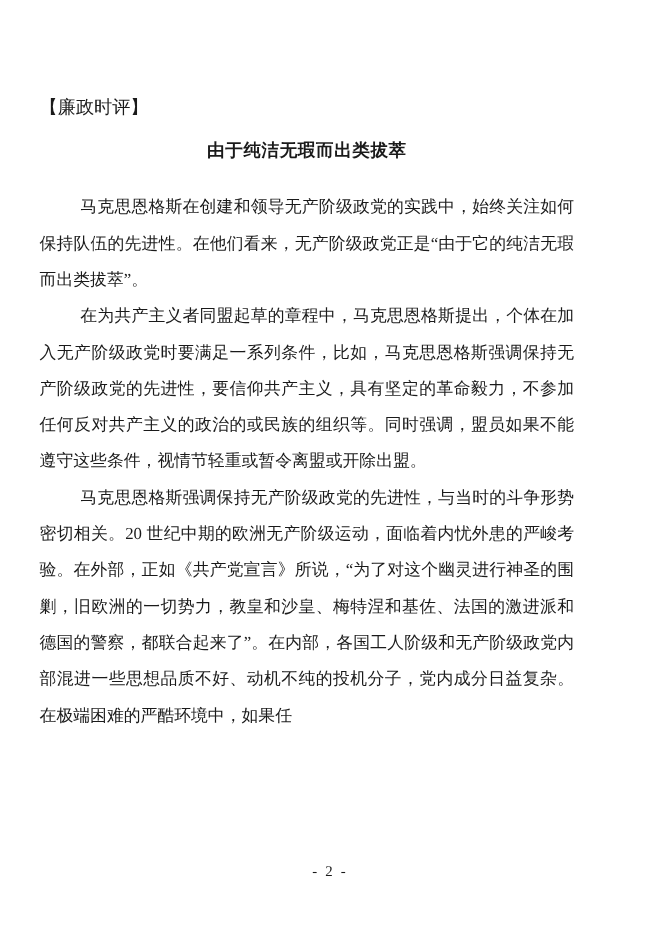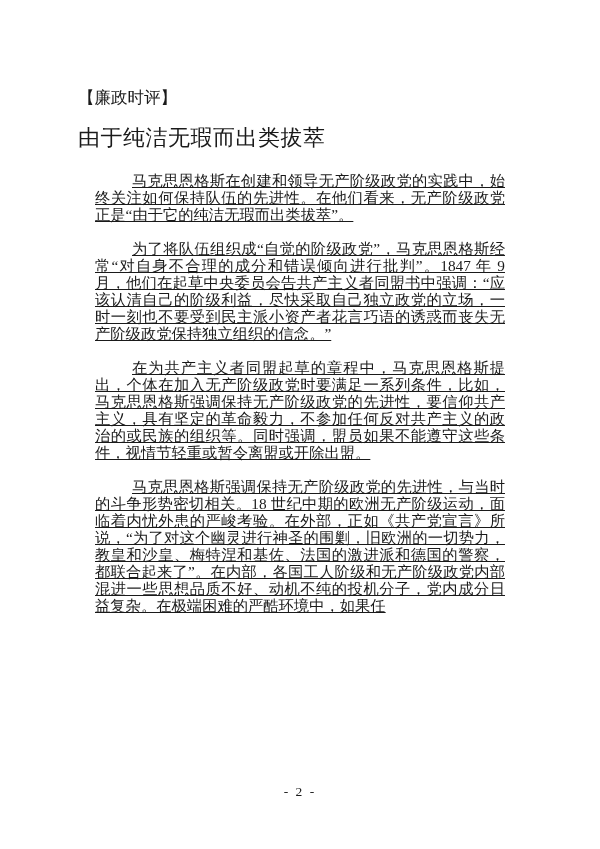--- a/index.html
+++ b/index.html
@@ -6,51 +6,50 @@
     margin: 0;
     padding: 0;
     background: #ffffff;
   }
   .page {
     position: relative;
     width: 600px;
     height: 849px;
     background: #ffffff;
     box-sizing: border-box;
-    padding: 88px 78px 0 78px;
+    padding: 88px 78px 0 36px;
     font-family: "Liberation Serif", "DejaVu Serif", serif;
     color: #1a1a1a;
     overflow: hidden;
   }
   .header-label {
     font-size: 16.5px;
     line-height: 20px;
     text-align: left;
     white-space: nowrap;
   }
   .doc-title {
     margin: 17px 0 0 0;
-    font-size: 22px;
-    font-weight: normal;
+    font-size: 16px;
+    font-weight: bold;
     line-height: 26px;
-    text-align: left;
+    text-align: center;
     letter-spacing: 0.5px;
   }
   .content {
     margin-top: 21px;
   }
   .content p {
-    margin: 17px;
+    margin: 0;
     font-size: 15.3px;
-    line-height: 17px;
+    line-height: 33px;
     text-align: justify;
     text-justify: inter-character;
     text-indent: 37px;
     word-break: break-all;
-    text-decoration: underline;
   }
   .page-number {
     position: absolute;
     top: 784px;
     left: 0;
     right: 0;
     text-align: center;
     font-size: 13.5px;
     letter-spacing: 2px;
     color: #1a1a1a;
@@ -59,19 +58,18 @@
 </head>
 <body>
 
 <div class="page">
   <div class="header-label">【廉政时评】</div>
 
   <h1 class="doc-title">由于纯洁无瑕而出类拔萃</h1>
 
   <div class="content">
     <p>马克思恩格斯在创建和领导无产阶级政党的实践中，始终关注如何保持队伍的先进性。在他们看来，无产阶级政党正是“由于它的纯洁无瑕而出类拔萃”。</p>
-    <p>为了将队伍组织成“自觉的阶级政党”，马克思恩格斯经常“对自身不合理的成分和错误倾向进行批判”。1847 年 9 月，他们在起草中央委员会告共产主义者同盟书中强调：“应该认清自己的阶级利益，尽快采取自己独立政党的立场，一时一刻也不要受到民主派小资产者花言巧语的诱惑而丧失无产阶级政党保持独立组织的信念。”</p>
     <p>在为共产主义者同盟起草的章程中，马克思恩格斯提出，个体在加入无产阶级政党时要满足一系列条件，比如，马克思恩格斯强调保持无产阶级政党的先进性，要信仰共产主义，具有坚定的革命毅力，不参加任何反对共产主义的政治的或民族的组织等。同时强调，盟员如果不能遵守这些条件，视情节轻重或暂令离盟或开除出盟。</p>
-    <p>马克思恩格斯强调保持无产阶级政党的先进性，与当时的斗争形势密切相关。18 世纪中期的欧洲无产阶级运动，面临着内忧外患的严峻考验。在外部，正如《共产党宣言》所说，“为了对这个幽灵进行神圣的围剿，旧欧洲的一切势力，教皇和沙皇、梅特涅和基佐、法国的激进派和德国的警察，都联合起来了”。在内部，各国工人阶级和无产阶级政党内部混进一些思想品质不好、动机不纯的投机分子，党内成分日益复杂。在极端困难的严酷环境中，如果任</p>
+    <p>马克思恩格斯强调保持无产阶级政党的先进性，与当时的斗争形势密切相关。20 世纪中期的欧洲无产阶级运动，面临着内忧外患的严峻考验。在外部，正如《共产党宣言》所说，“为了对这个幽灵进行神圣的围剿，旧欧洲的一切势力，教皇和沙皇、梅特涅和基佐、法国的激进派和德国的警察，都联合起来了”。在内部，各国工人阶级和无产阶级政党内部混进一些思想品质不好、动机不纯的投机分子，党内成分日益复杂。在极端困难的严酷环境中，如果任</p>
   </div>
 
   <div class="page-number">- 2 -</div>
 </div>
 
 </body></html>

